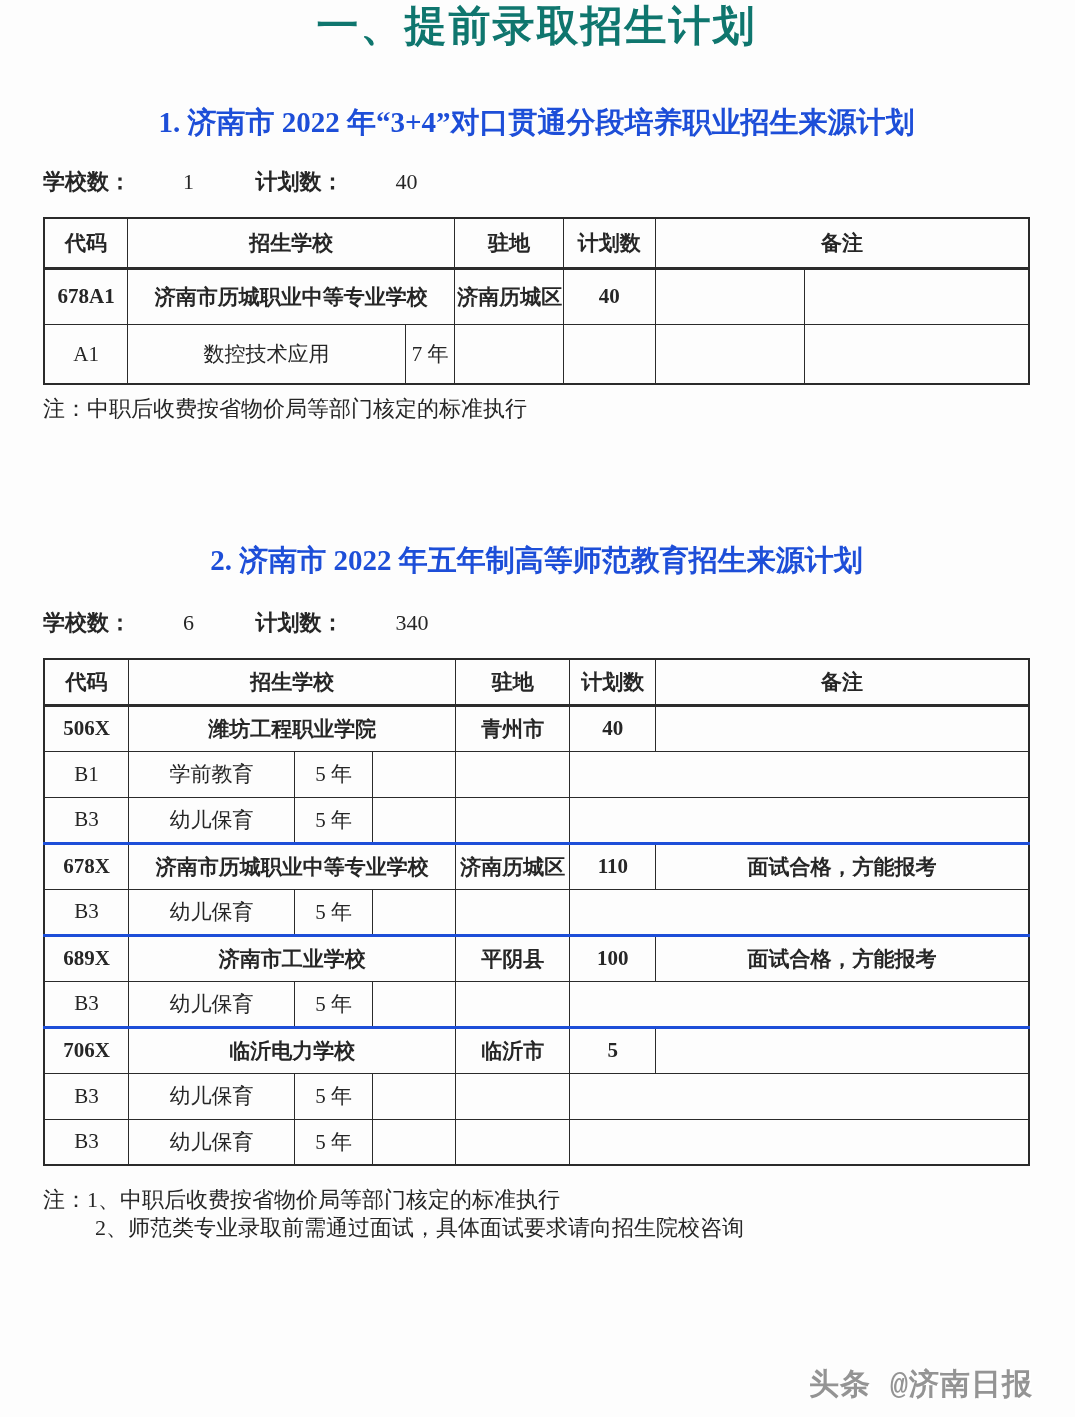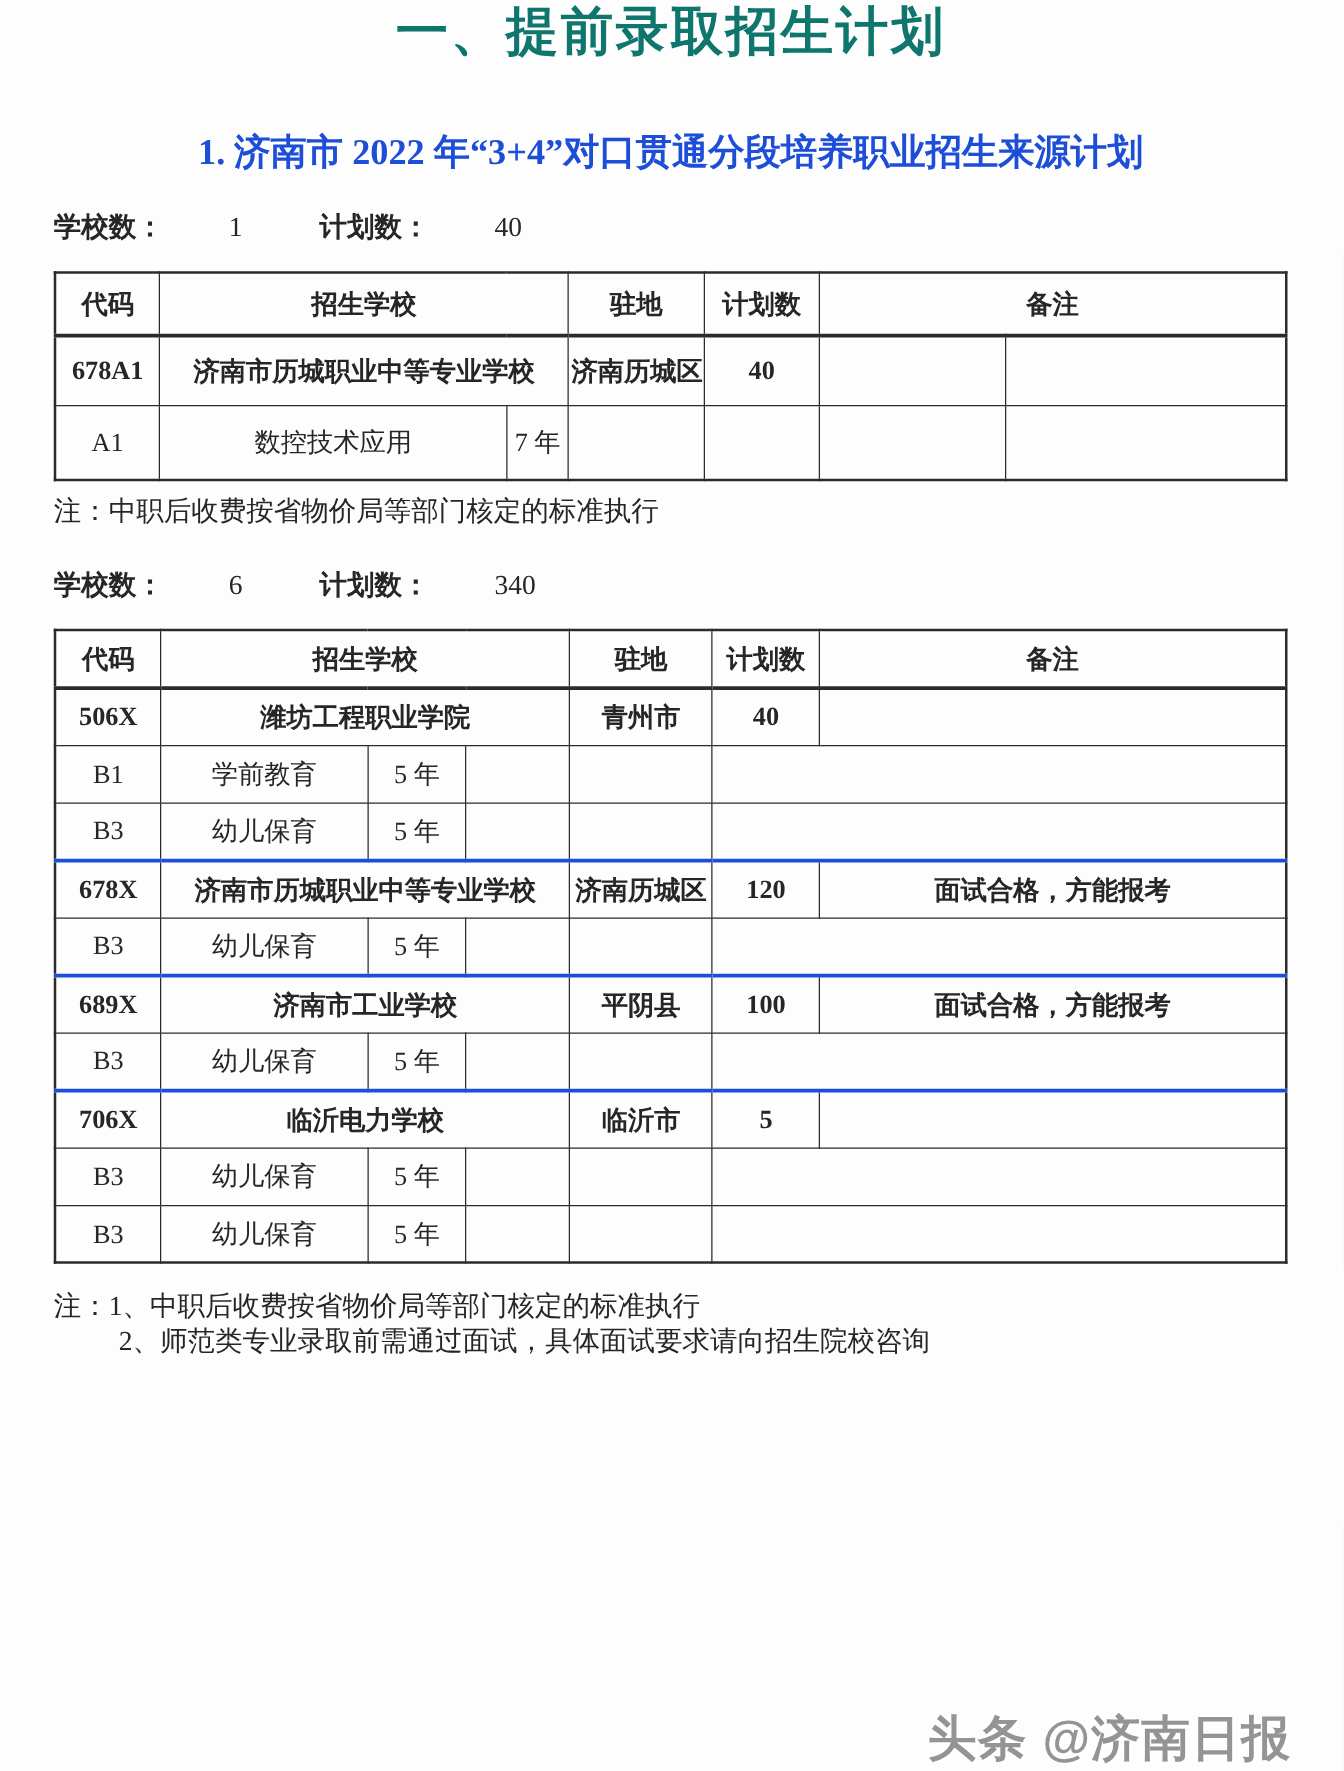--- a/index.html
+++ b/index.html
@@ -58,22 +58,22 @@
   .school-row td { font-weight:bold; }
   .group-start td { border-top:3px solid #1d4ed8; }
   .remark-cell { font-weight:normal; font-size:20px; }
   .major-name-cell { text-align:left; padding-left:9px; }
   .note-line { margin-top:10px; font-size:22px; line-height:28px; }
   .notes-block { margin-top:20px; font-size:22px; line-height:28px; }
   .notes-block .note-2 { padding-left:52px; }
   .watermark {
     position:absolute;
     right:42px; top:1364px;
-    font-family:Liberation Sans, sans-serif;
-    font-size:39px; font-weight:bold;
+    font-family:Liberation Mono, monospace;
+    font-size:30px; font-weight:bold;
     color:#949494;
     text-shadow:2px 2px 0 #ffffff;
     letter-spacing:1px;
   }
 </style>
 </head>
 <body>
 
 <div class="page">
 
@@ -119,20 +119,21 @@
       <td></td>
       <td></td>
       <td class="remark-cell"></td>
       <td class="remark-cell"></td>
     </tr>
   </tbody>
     </table>
 
   <div class="note-line">注：中职后收费按省物价局等部门核定的标准执行</div>
 
+  <div class="section-heading heading-2">2. 济南市 2022 年五年制高等师范教育招生来源计划</div>
 
   <div class="stats-line stats-line-2">
     <span class="stat-label">学校数：</span><span class="stat-value">6</span>
     <span class="stat-label stat-label-2">计划数：</span><span class="stat-value">340</span>
   </div>
 
   <table class="doc-table">
     <colgroup>
       <col style="width:8.6%">
         <col style="width:16.8%">
@@ -173,21 +174,21 @@
       <td>5 年</td>
       <td></td>
       <td></td>
       <td colspan="2"></td>
     </tr>
 
     <tr class="school-row group-start t2-row">
       <td>678X</td>
       <td colspan="3">济南市历城职业中等专业学校</td>
       <td>济南历城区</td>
-      <td>120</td>
+      <td>110</td>
       <td class="remark-cell">面试合格，方能报考</td>
     </tr>
     <tr class="major-row t2-row">
       <td>B3</td>
       <td class="major-name-cell">幼儿保育</td>
       <td>5 年</td>
       <td></td>
       <td></td>
       <td colspan="2"></td>
     </tr>

